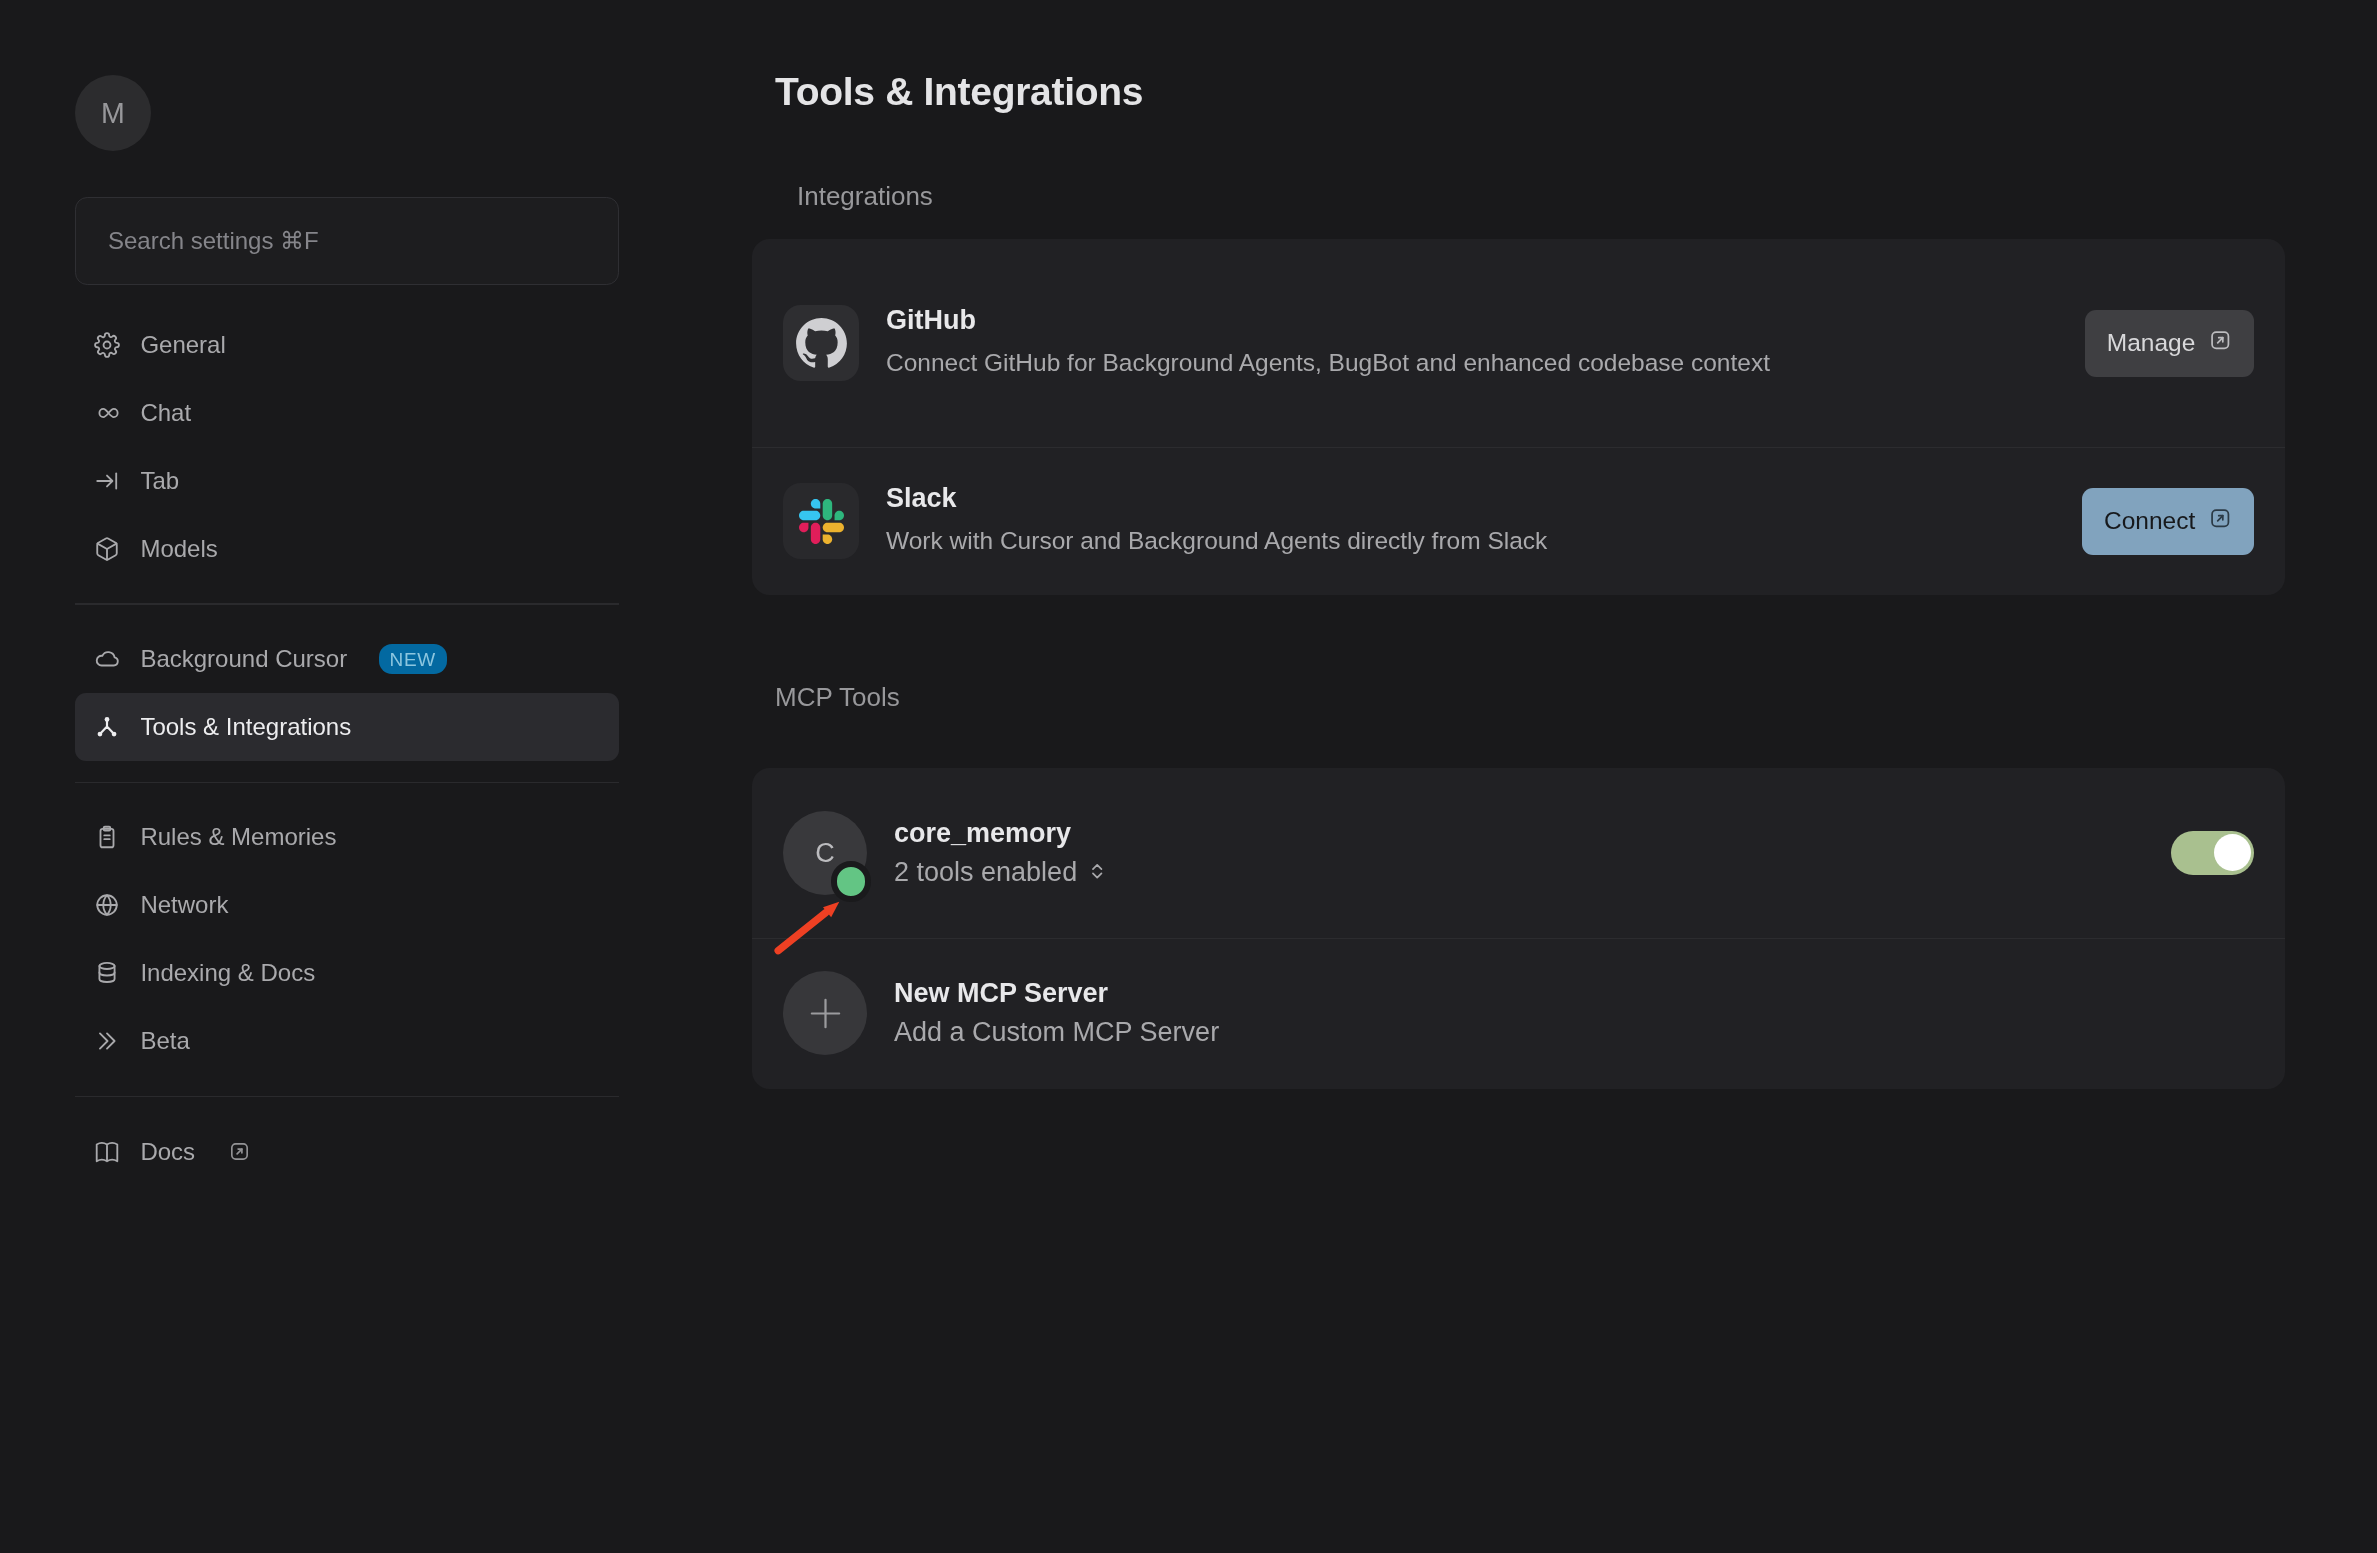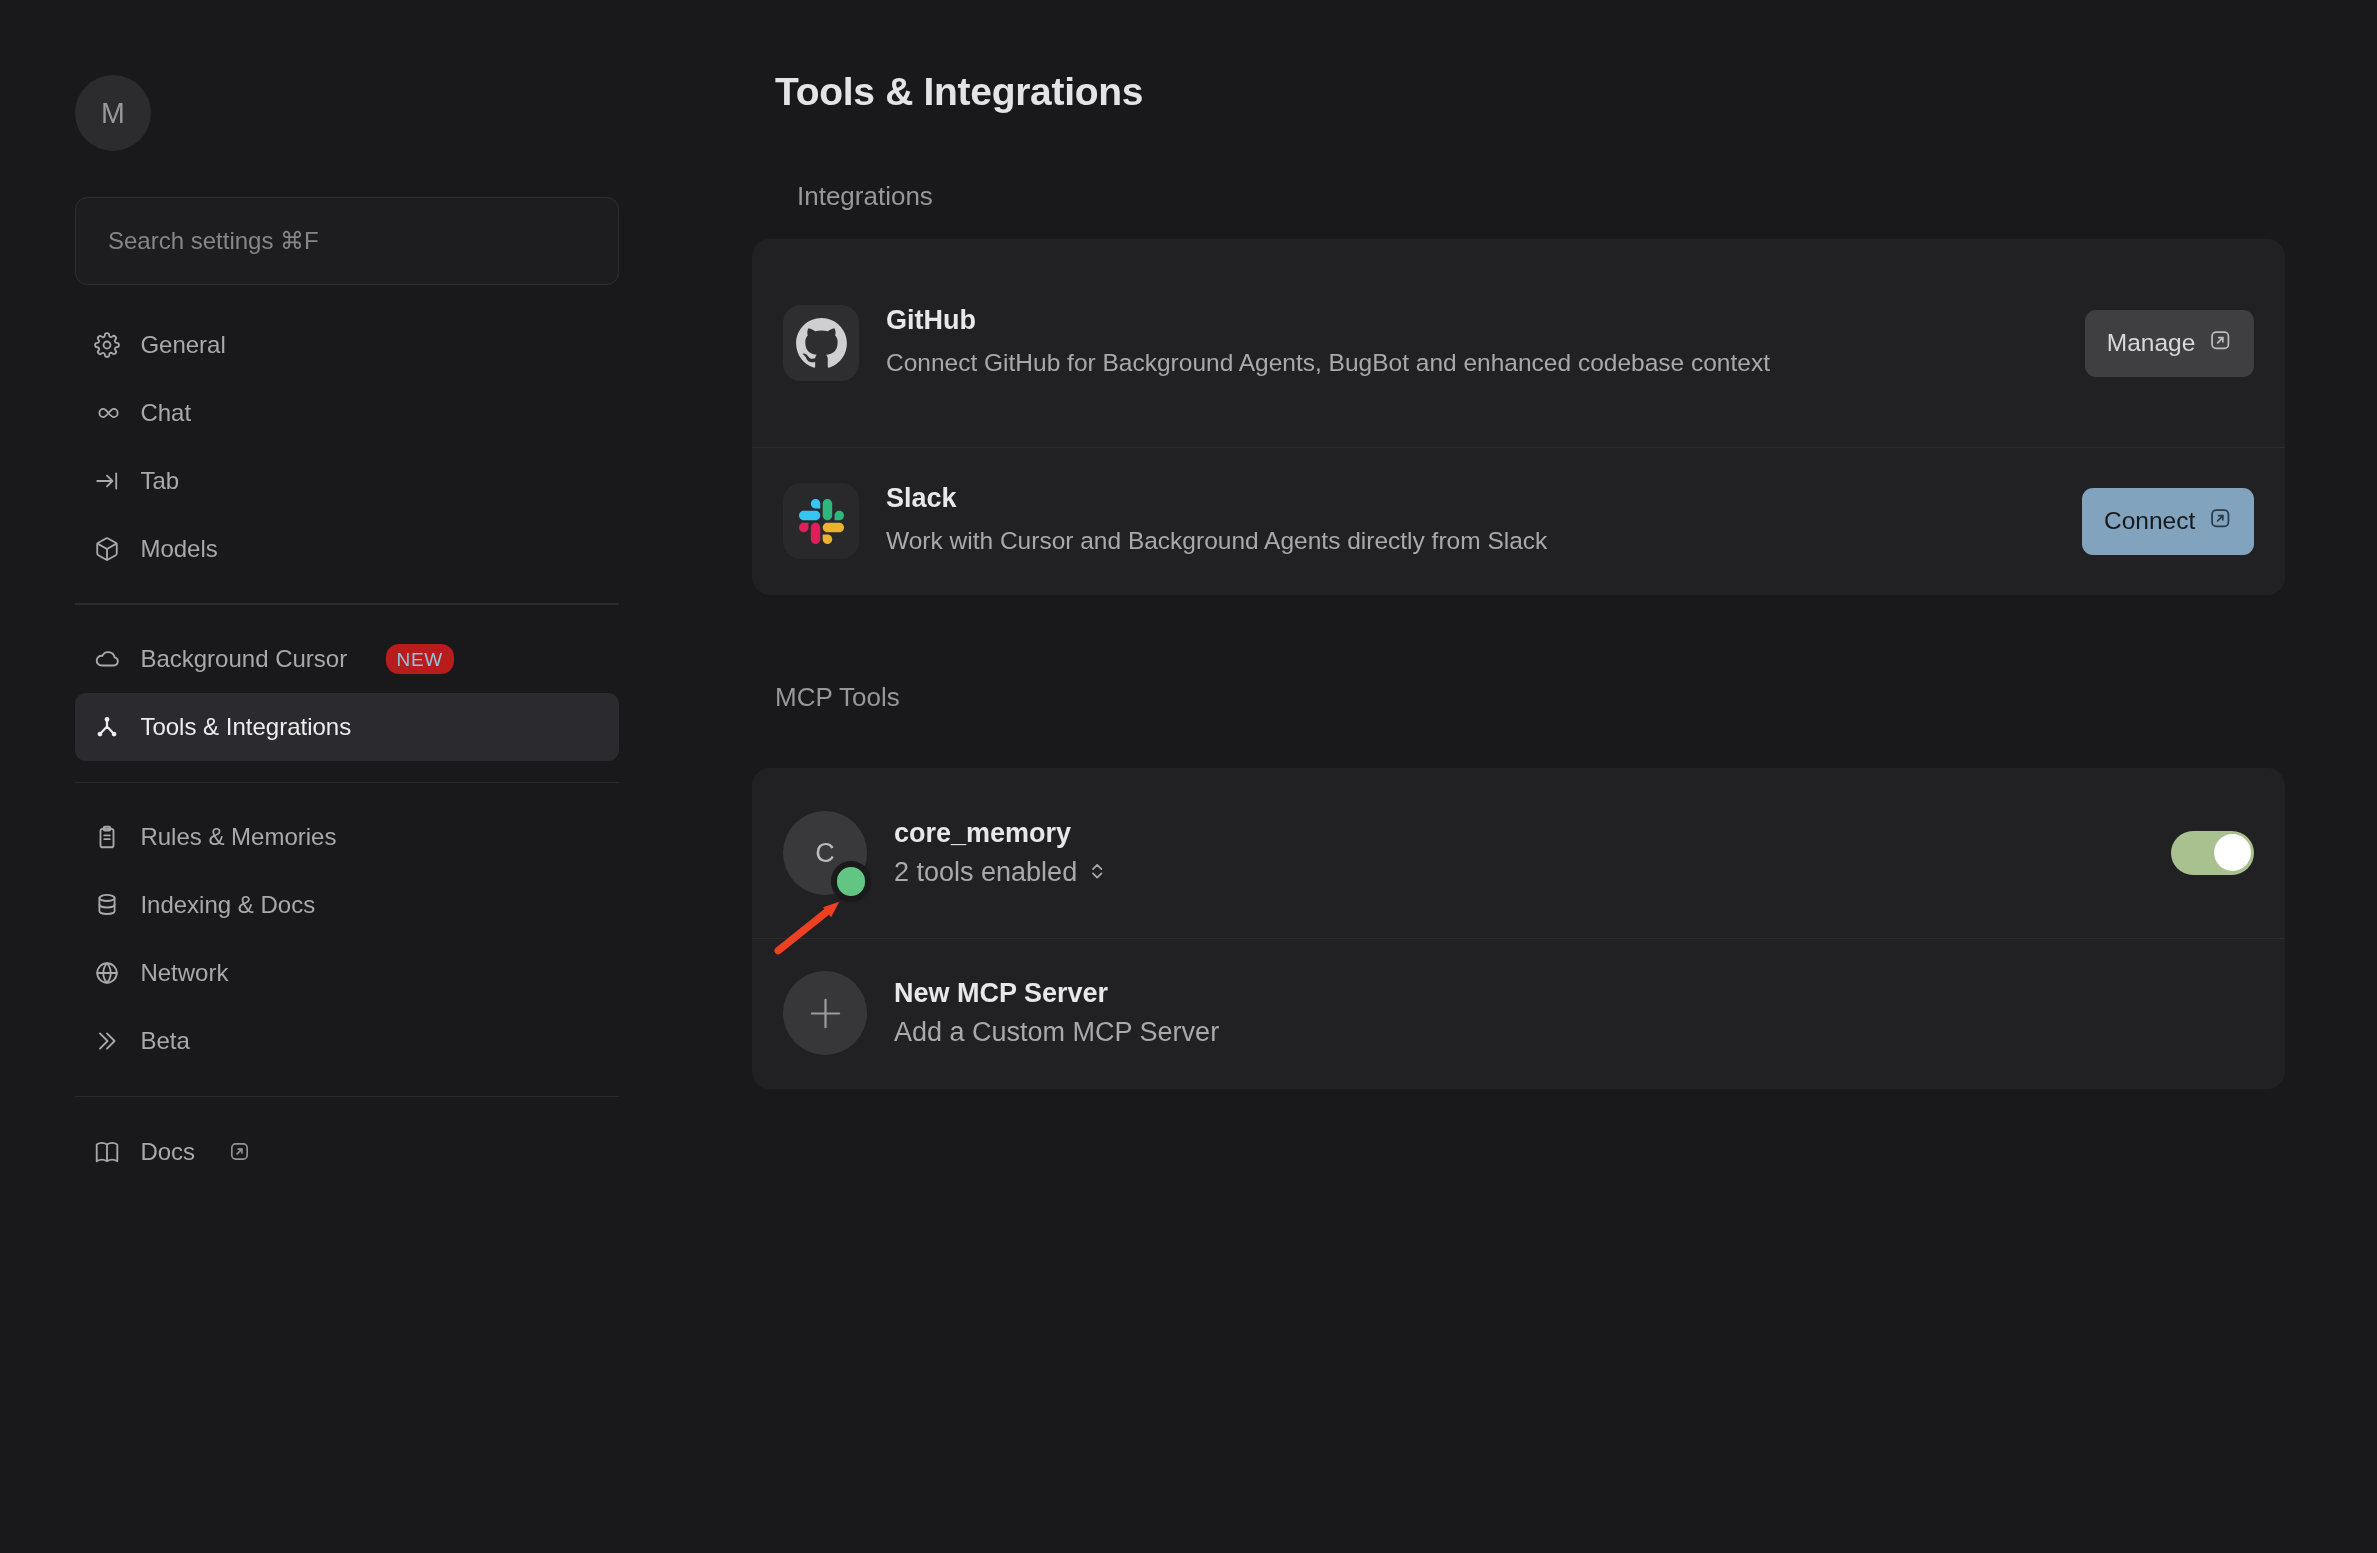--- a/index.html
+++ b/index.html
@@ -28,21 +28,21 @@
   .nav-item{
     height:68px;display:flex;align-items:center;gap:20.4px;
     padding:0 19px;border-radius:11px;color:#a9a9ac;font-size:24px;
     cursor:pointer;white-space:nowrap;
   }
   .nav-item.active{background:#2b2b2f;color:#ededef;}
   .nav-item .ic{width:26px;height:26px;flex:0 0 26px;display:flex;align-items:center;justify-content:center;}
   .nav-item svg{width:26px;height:26px;stroke:currentColor;fill:none;stroke-width:1.7;stroke-linecap:round;stroke-linejoin:round;}
   .nav-item.active svg{stroke:#ededef;}
   .badge{
-    margin-left:18px;background:#b91c1c;color:#8cc6df;
+    margin-left:11px;background:#0369a1;color:#8cc6df;
     font-size:19px;font-weight:500;letter-spacing:0.7px;
     padding:5.4px 11px;border-radius:13px;line-height:1;
   }
   .divider{height:1.4px;background:#2a2a2d;margin:20.4px 0;}
   .ext-box{width:23px;height:23px;margin-left:12.2px;opacity:.85;}
   .ext-box svg{width:23px;height:23px;stroke:#a9a9ac;fill:none;stroke-width:1.7;stroke-linecap:round;stroke-linejoin:round;}
 
   
   .page-title{position:absolute;left:775px;top:70px;font-size:39px;font-weight:600;color:#e4e4e6;letter-spacing:-0.3px;}
   .section-label{position:absolute;font-size:26px;color:#98989b;}
@@ -191,37 +191,37 @@
               <line x1="9.5" y1="10.5" x2="14.5" y2="10.5"></line>
               <line x1="9.5" y1="14" x2="14.5" y2="14"></line>
             </svg>
         </span>
         <span>Rules &amp; Memories</span>
       </div>
 
       <div class="nav-item">
         <span class="ic">
           <svg viewBox="0 0 24 24">
+              <circle cx="12" cy="12" r="9"></circle>
+              <line x1="3" y1="12" x2="21" y2="12"></line>
+              <path d="M12 3a13.5 13.5 0 0 1 0 18a13.5 13.5 0 0 1 0-18z"></path>
+            </svg>
+        </span>
+        <span>Network</span>
+      </div>
+
+      <div class="nav-item">
+        <span class="ic">
+          <svg viewBox="0 0 24 24">
               <ellipse cx="12" cy="5.5" rx="7" ry="2.8"></ellipse>
               <path d="M5 5.5v6c0 1.55 3.1 2.8 7 2.8s7-1.25 7-2.8v-6"></path>
               <path d="M5 11.5v6c0 1.55 3.1 2.8 7 2.8s7-1.25 7-2.8v-6"></path>
             </svg>
         </span>
         <span>Indexing &amp; Docs</span>
-      </div>
-
-      <div class="nav-item">
-        <span class="ic">
-          <svg viewBox="0 0 24 24">
-              <circle cx="12" cy="12" r="9"></circle>
-              <line x1="3" y1="12" x2="21" y2="12"></line>
-              <path d="M12 3a13.5 13.5 0 0 1 0 18a13.5 13.5 0 0 1 0-18z"></path>
-            </svg>
-        </span>
-        <span>Network</span>
       </div>
 
       <div class="nav-item">
         <span class="ic">
           <svg viewBox="0 0 24 24">
               <polyline points="5.5 5 12.5 12 5.5 19"></polyline>
               <polyline points="12 5 19 12 12 19"></polyline>
             </svg>
         </span>
         <span>Beta</span>

